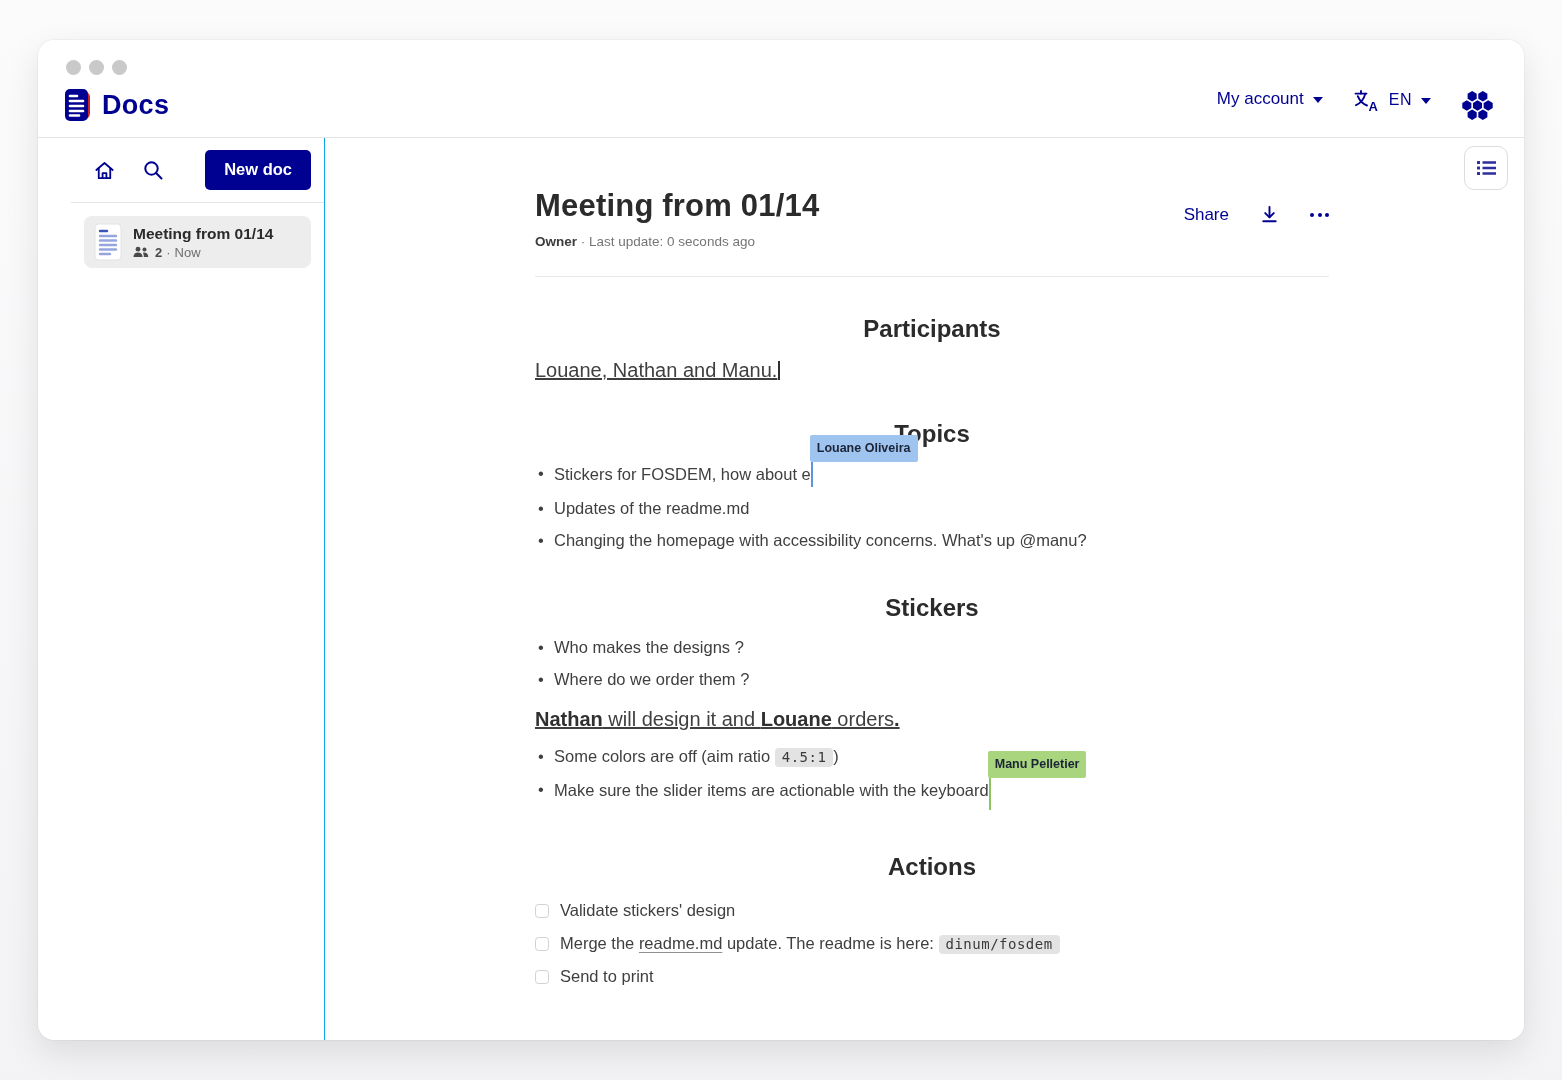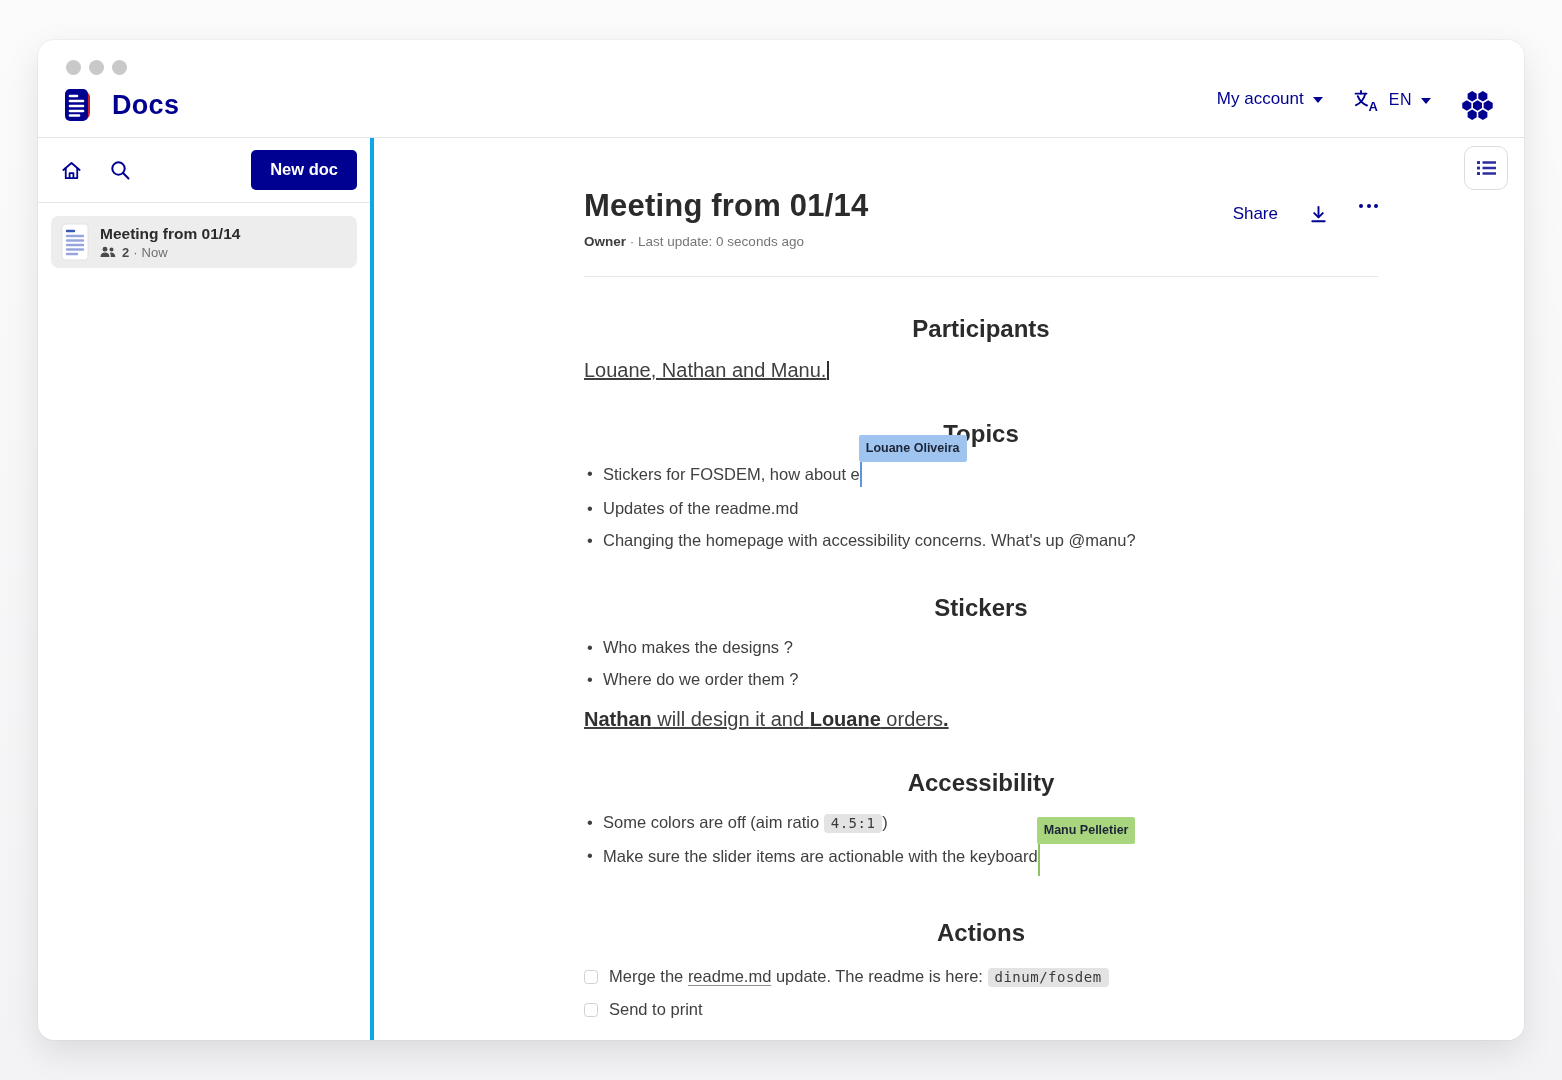--- a/index.html
+++ b/index.html
@@ -15,32 +15,32 @@
     box-shadow:0 12px 34px rgba(0,0,0,.10), 0 0 0 1px rgba(0,0,0,.03);
     display:flex; flex-direction:column;
   }
   
   .titlebar { padding:20px 0 0 28px; display:flex; gap:8px; }
   .dot { width:15px; height:15px; border-radius:50%; background:#c9c9c9; }
   .appbar {
     display:flex; align-items:center; justify-content:space-between;
     padding:12px 30px 14px 24px; border-bottom:1px solid #e4e4e4;
   }
-  .brand { display:flex; align-items:center; gap:19px; }
+  .brand { display:flex; align-items:center; gap:9px; }
   .brand-name { font-size:27px; font-weight:700; color:#000091; letter-spacing:.3px; }
   .appbar-right { display:flex; align-items:flex-start; gap:30px; }
   .hbtn { display:flex; align-items:center; gap:9px; color:#000091; cursor:pointer;
           background:none; border:none; font-family:inherit; }
   .account-label { font-size:17px; color:#000091; }
   .lang-label { font-size:16px; color:#000091; letter-spacing:.5px; }
   .caret-down { width:0; height:0; border-left:5px solid transparent;
     border-right:5px solid transparent; border-top:6px solid #000091; margin-top:2px; }
   
   .body-row { flex:1; display:flex; min-height:0; }
-  .sidebar { width:336px; border-right:4px solid #0ea5e9; display:flex; flex-direction:column; flex:none; }
+  .sidebar { width:287px; border-right:1px solid #0ea5e9; display:flex; flex-direction:column; flex:none;padding-left:33px; }
   .sidebar-toolbar {
     display:flex; align-items:center; gap:26px;
     padding:12px 13px 12px 22px; border-bottom:1px solid #e4e4e4;
   }
   .icon-btn { background:none; border:none; cursor:pointer; display:flex; align-items:center; }
   .newdoc-btn {
     margin-left:auto; background:#000091; color:#fff; border:none; cursor:pointer;
     font-family:inherit; font-size:16.5px; font-weight:600;
     padding:10px 19px 11px; border-radius:5px;
   }
@@ -57,21 +57,21 @@
   .toc-btn {
     position:absolute; top:8px; right:16px; width:44px; height:44px;
     background:#fff; border:1px solid #dcdcdc; border-radius:10px; cursor:pointer;
     display:flex; align-items:center; justify-content:center;
   }
   .content-col { margin-left:210px; width:794px; padding-top:50px; }
   .doc-head { display:flex; justify-content:space-between; align-items:flex-start; }
   .doc-title { font-size:31px; font-weight:800; color:#2b2b2b; letter-spacing:.2px; cursor:text; }
   .doc-meta { margin-top:10px; font-size:13.5px; color:#757575; }
   .doc-meta .owner { font-weight:700; color:#3c3c3c; }
-  .doc-actions { display:flex; align-items:flex-start; gap:30px; margin-top:16px; }
+  .doc-actions { display:flex; align-items:center; gap:30px; margin-top:16px; }
   .share-btn { font-size:17px; font-weight:500; color:#000091; background:none; border:none; cursor:pointer; font-family:inherit; }
   .more-dots { display:flex; gap:3.5px; }
   .more-dots i { width:4px; height:4px; border-radius:50%; background:#000091; }
   .head-divider { border:none; border-top:1px solid #e7e7e7; margin:27px 0 0; }
   
   .editor { cursor:text; }
   h2.sec { font-size:24px; font-weight:700; color:#2b2b2b; margin-top:38px;text-align:center; }
   .para { font-size:20px; color:#3f3f3f; margin-top:15px; line-height:24px;text-decoration:underline; }
   ul.bullets { list-style:none; margin-top:9px; padding-left:19px; }
   ul.bullets li { position:relative; font-size:16.5px; color:#3f3f3f; padding:5px 0; line-height:22px; }
@@ -283,28 +283,31 @@
             <li>Changing the homepage with accessibility concerns. What's up @manu?</li>
           </ul>
 
           <h2 class="sec">Stickers</h2>
           <ul class="bullets">
             <li>Who makes the designs ?</li>
             <li>Where do we order them ?</li>
           </ul>
           <p class="para" style="margin-top:12px;"><span class="b">Nathan</span><span> will design it and </span><span class="b">Louane</span><span> orders</span><span class="b">.</span></p>
 
-          <h2 class="sec">Accessibility</h2>
           <ul class="bullets">
             <li><span>Some colors are off (aim ratio </span><span class="codechip">4.5:1</span><span>)</span></li>
             <li><span>Make sure the slider items are actionable with the keyboard</span><span class="remote-cursor rc-green"><span class="flag">Manu Pelletier</span></span></li>
           </ul>
 
           <h2 class="sec">Actions</h2>
           <div class="tasks">
+            <div class="task">
+              <span class="checkbox"></span>
+              <span>Validate stickers' design</span>
+            </div>
             <div class="task">
               <span class="checkbox"></span>
               <span><span>Merge the </span><a class="rlink">readme.md</a><span> update. The readme is here: </span><span class="codechip">dinum/fosdem</span></span>
             </div>
             <div class="task">
               <span class="checkbox"></span>
               <span>Send to print</span>
             </div>
           </div>
 

